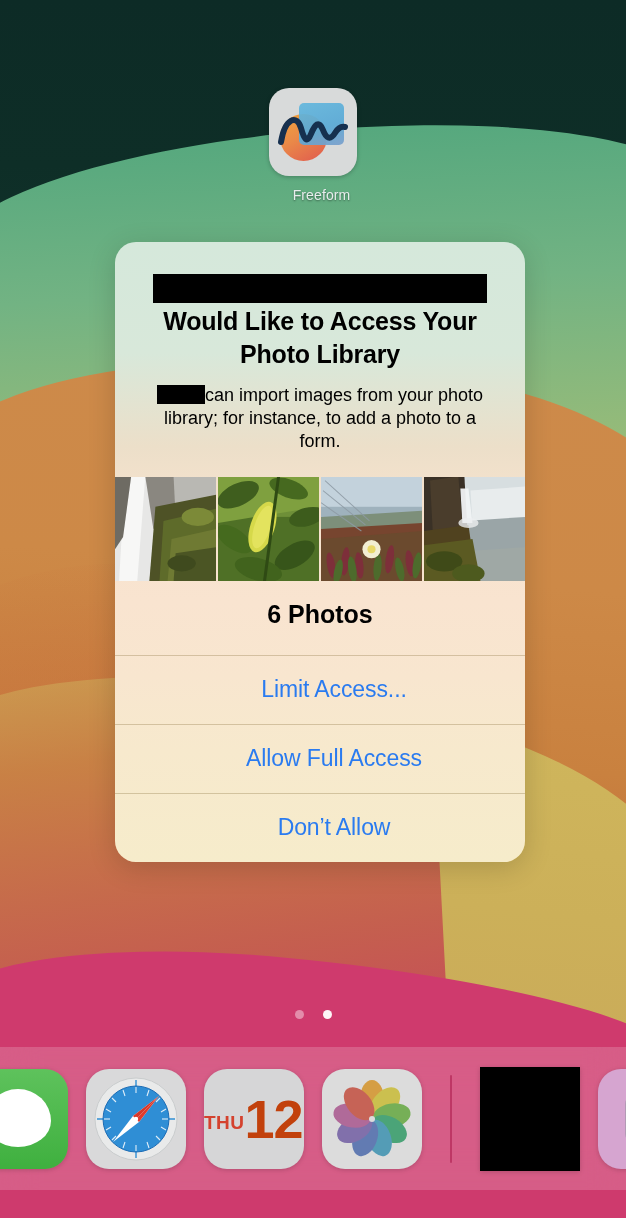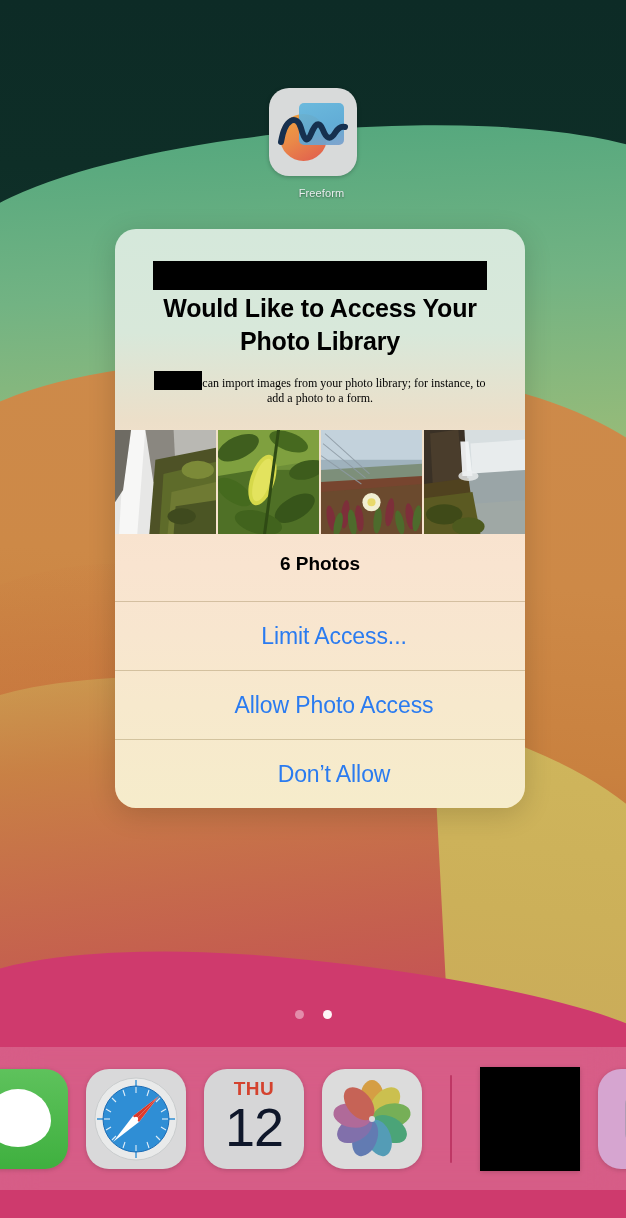--- a/index.html
+++ b/index.html
@@ -111,21 +111,21 @@
   .app-tile {
     width: 88px;
     height: 88px;
     border-radius: 20px;
     position: relative;
     overflow: hidden;
     box-shadow: 0 1px 4px rgba(0,0,0,0.25);
   }
   .app-label {
     margin-top: 11px;
-    font-size: 11px;
+    font-size: 14px;
     color: #e8eded;
     letter-spacing: 0.1px;
     text-shadow: 0 1px 2px rgba(0,0,0,0.45);
     white-space: nowrap;
     margin-left: 17px;
   }
 
   
   .tile-freeform { background: #d8dada; }
   .ff-circle {
@@ -153,21 +153,21 @@
   .heart {
     position: absolute;
     left: 50%; top: 50%;
     transform: translate(-50%, -52%);
   }
 
   
   .dialog {
     position: absolute;
     left: 115px;
-    top: 229px;
+    top: 242px;
     width: 410px;
     border-radius: 21px;
     overflow: hidden;
     background: linear-gradient(180deg,
                 #d5e8db 0%,
                 #d8e8da 18%,
                 #ecdfc9 33%,
                 #f6e2cd 42%,
                 #f9e4d0 58%,
                 #f8e6cf 70%,
@@ -186,24 +186,23 @@
     margin: 4px 16px 2px 16px;
   }
   .dlg-title {
     font-size: 25px;
     font-weight: bold;
     line-height: 1.33;
     letter-spacing: -0.2px;
     margin: 2px 8px 0 8px;
   }
   .dlg-body {
-    font-size: 12px;
+    font-size: 18px;
     line-height: 1.28;
     margin: 12px 8px 0 8px;
-    font-family: Liberation Serif, serif;
   }
   .redact-inline {
     display: inline-block;
     width: 48px;
     height: 19px;
     background: #000;
     vertical-align: -3px;
   }
   .dlg-spacer { height: 24px; }
 
@@ -216,21 +215,21 @@
   }
   .thumb {
     flex: 1 1 0;
     height: 104px;
     position: relative;
     overflow: hidden;
   }
 
   .dlg-count {
     text-align: center;
-    font-size: 19px;
+    font-size: 25px;
     font-weight: bold;
     margin-top: 19px;
   }
   .dlg-note {
     text-align: center;
     font-size: 19px;
     line-height: 1.28;
     margin: 10px 22px 0 22px;
   }
   .dlg-note-pad { height: 26px; }
@@ -321,32 +320,32 @@
     width: 0; height: 0;
     border-left: 14px solid #fff;
     border-bottom: 14px solid transparent;
     transform: rotate(18deg);
   }
 
   
   .tile-safari { background: #d9d9da; }
 
   
-  .tile-calendar { background: #d6d6d7; display:flex; flex-direction:column; align-items:center; }
+  .tile-calendar { background: #d6d6d7; display:flex; flex-direction:row; align-items:center; }
   .cal-dow {
     margin-top: 9px;
     font-size: 19px;
     font-weight: bold;
     color: #d4422e;
     letter-spacing: 0.5px;
   }
   .cal-day {
     font-size: 54px;
-    font-weight: 400;
-    color: #0f172a;
+    font-weight: 700;
+    color: #c2410c;
     line-height: 0.98;
     margin-top: 1px;
     letter-spacing: -1px;
   }
 
   
   .tile-photos { background: #dcdcdc; }
 
   
   .tile-redacted { background: #000; border-radius: 0; width: 100px; height: 104px; }
@@ -487,21 +486,21 @@
       </div>
 
     </div>
 
     <div class="dlg-count">6 Photos</div>
     <div class="dlg-note-pad"></div>
 
     <div class="dlg-sep"></div>
     <div class="dlg-action">Limit Access...</div>
     <div class="dlg-sep"></div>
-    <div class="dlg-action">Allow Photo Access</div>
+    <div class="dlg-action">Allow Full Access</div>
     <div class="dlg-sep"></div>
     <div class="dlg-action">Don’t Allow</div>
 
   </div>
 
   <div class="page-dots">
     <div class="dot"></div>
     <div class="dot active"></div>
   </div>
 

